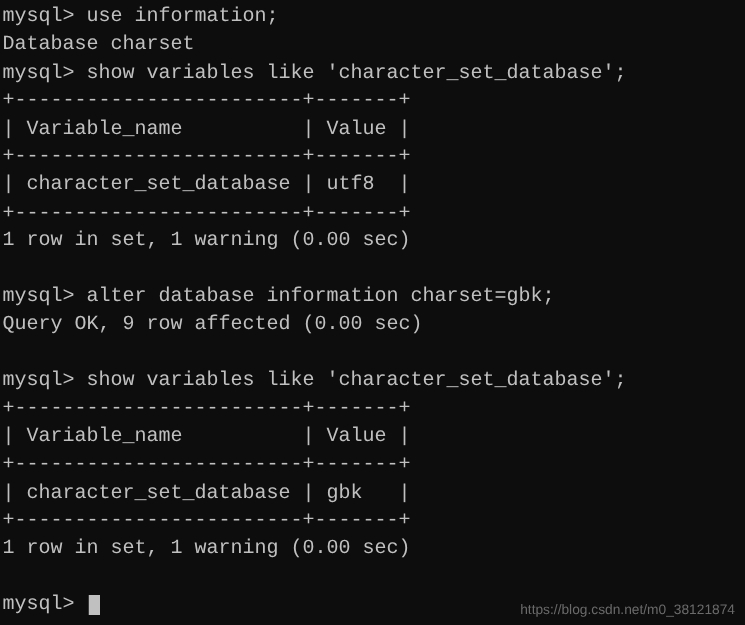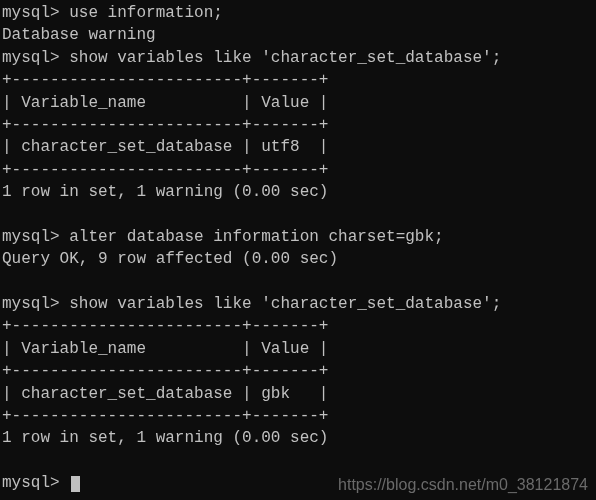--- a/index.html
+++ b/index.html
@@ -28,29 +28,29 @@
       height: 16px;
       background: #c0c0c0;
       vertical-align: text-bottom;
       margin-left: 2px;
     }
     .watermark {
       position: absolute;
       bottom: 4px;
       right: 8px;
       color: #6a6a6a;
-      font-size: 16px;
+      font-size: 11px;
       font-family: Arial, sans-serif;
     }
   </style>
 </head>
 <body>
 
 <div class="terminal"><span>mysql&gt;</span><span> use information;</span>
-<span>Database warning</span>
+<span>Database charset</span>
 <span>mysql&gt;</span><span> show variables like 'character_set_database';</span>
 <span>+------------------------+-------+</span>
 <span>| Variable_name          | Value |</span>
 <span>+------------------------+-------+</span>
 <span>| character_set_database | utf8  |</span>
 <span>+------------------------+-------+</span>
 <span>1 row in set, 1 warning (0.00 sec)</span>
 <span></span>
 <span>mysql&gt;</span><span> alter database information charset=gbk;</span>
 <span>Query OK, 9 row affected (0.00 sec)</span>

